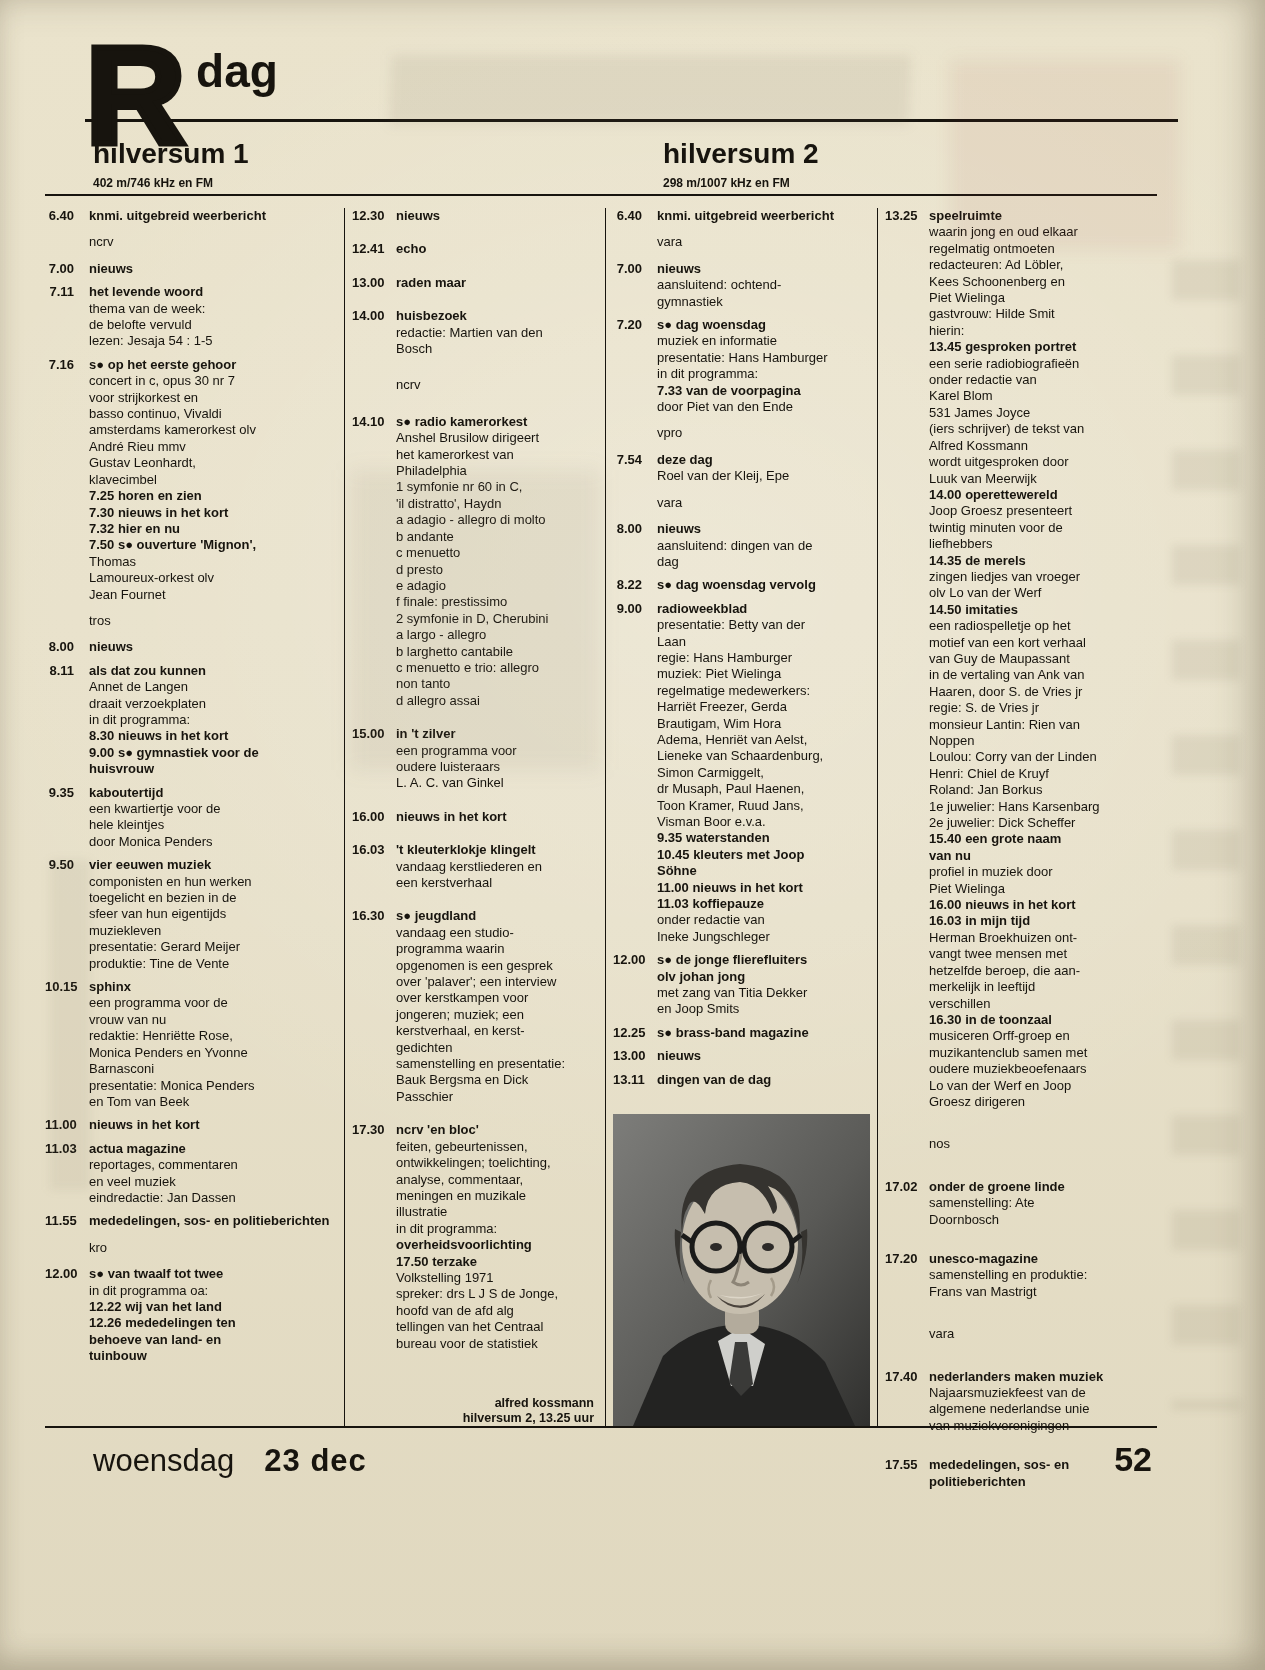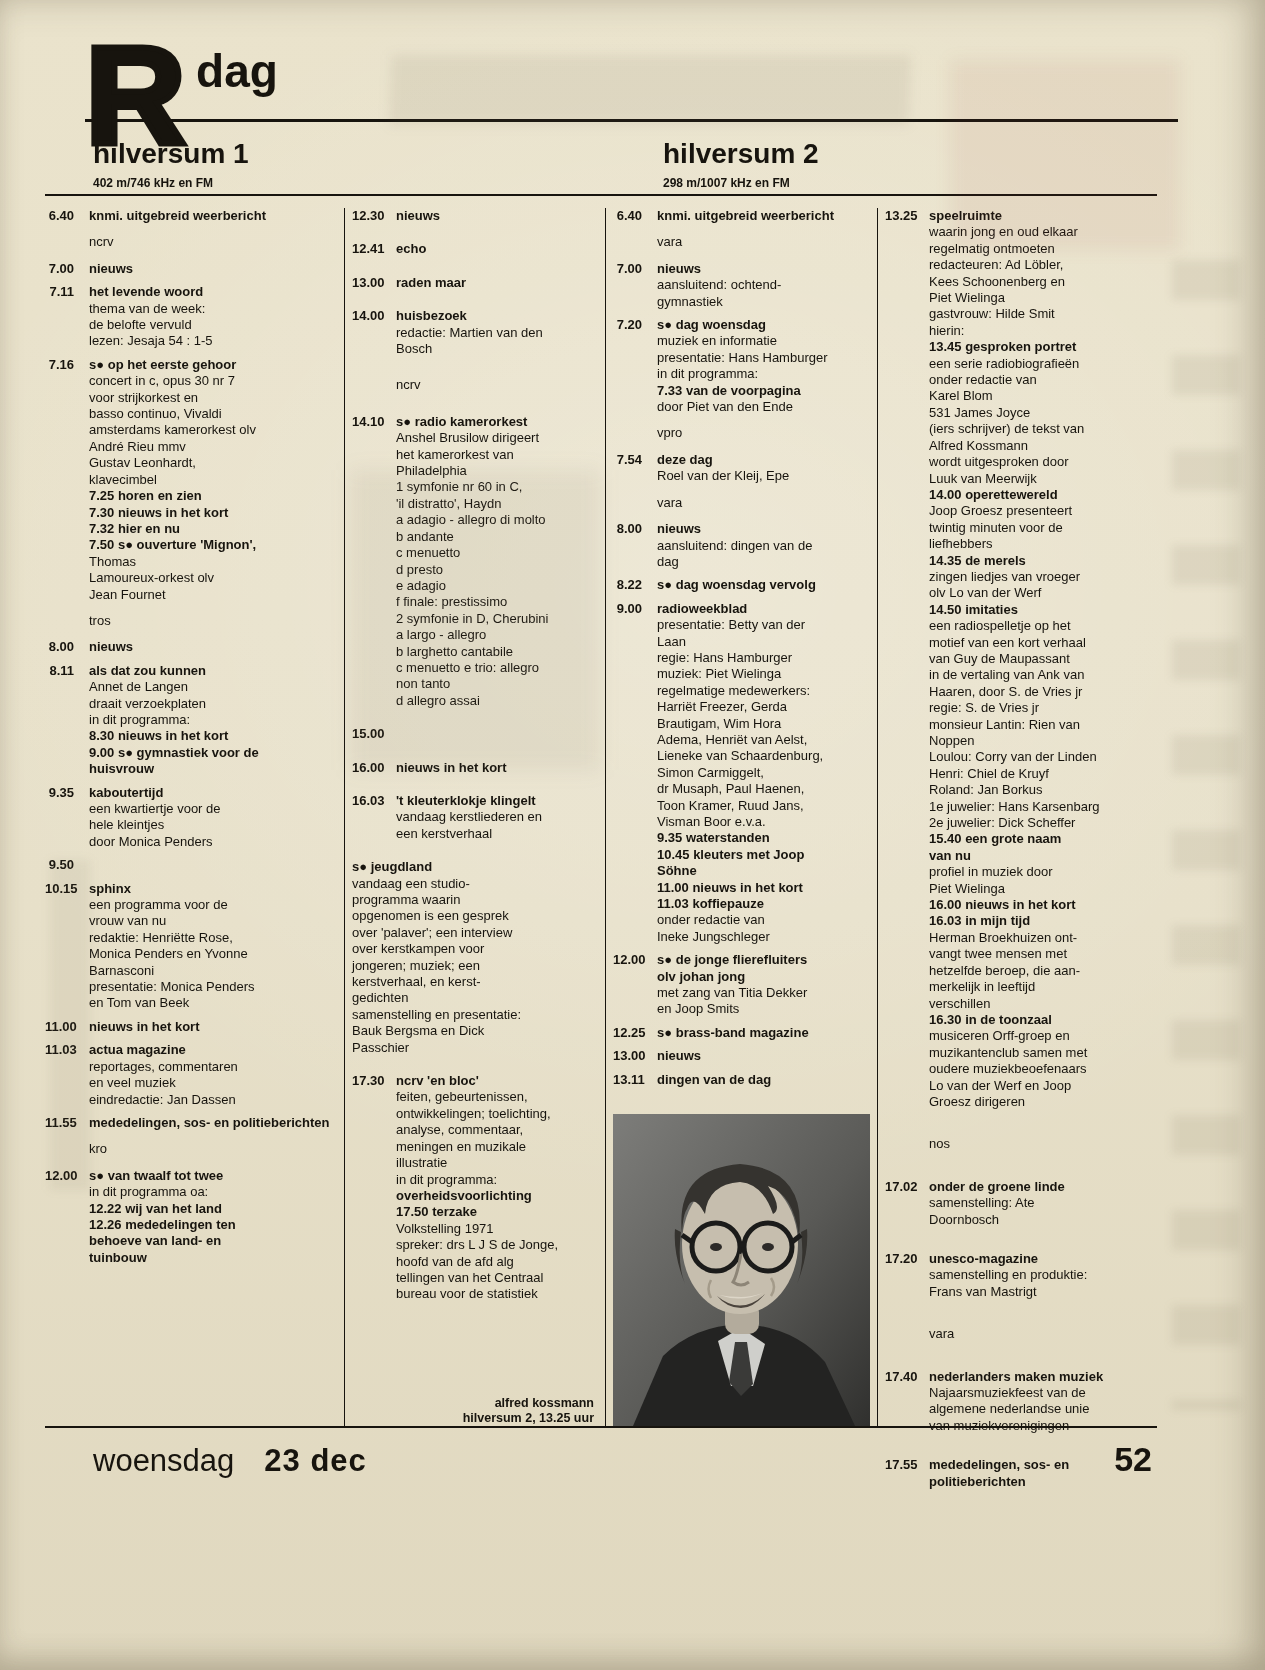--- a/index.html
+++ b/index.html
@@ -163,20 +163,29 @@
           <div class="time">9.35</div>
           <div class="body">
             <div class="title">kaboutertijd</div>
             <div class="line">een kwartiertje voor de</div>
             <div class="line">hele kleintjes</div>
             <div class="line">door Monica Penders</div>
           </div>
         </div>
         <div class="entry">
           <div class="time">9.50</div>
+          <div class="body">
+            <div class="title">vier eeuwen muziek</div>
+            <div class="line">componisten en hun werken</div>
+            <div class="line">toegelicht en bezien in de</div>
+            <div class="line">sfeer van hun eigentijds</div>
+            <div class="line">muziekleven</div>
+            <div class="line">presentatie: Gerard Meijer</div>
+            <div class="line">produktie: Tine de Vente</div>
+          </div>
         </div>
         <div class="entry">
           <div class="time">10.15</div>
           <div class="body">
             <div class="title">sphinx</div>
             <div class="line">een programma voor de</div>
             <div class="line">vrouw van nu</div>
             <div class="line">redaktie: Henriëtte Rose,</div>
             <div class="line">Monica Penders en Yvonne</div>
             <div class="line">Barnasconi</div>
@@ -265,36 +274,43 @@
             <div class="line">2 symfonie in D, Cherubini</div>
             <div class="line">a largo - allegro</div>
             <div class="line">b larghetto cantabile</div>
             <div class="line">c menuetto e trio: allegro</div>
             <div class="line">non tanto</div>
             <div class="line">d allegro assai</div>
           </div>
         </div>
         <div class="entry">
           <div class="time">15.00</div>
+          <div class="body">
+            <div class="title">in 't zilver</div>
+            <div class="line">een programma voor</div>
+            <div class="line">oudere luisteraars</div>
+            <div class="line">L. A. C. van Ginkel</div>
+          </div>
         </div>
         <div class="entry">
           <div class="time">16.00</div>
           <div class="body">
             <div class="title">nieuws in het kort</div>
           </div>
         </div>
         <div class="entry">
           <div class="time">16.03</div>
           <div class="body">
             <div class="title">'t kleuterklokje klingelt</div>
             <div class="line">vandaag kerstliederen en</div>
             <div class="line">een kerstverhaal</div>
           </div>
         </div>
         <div class="entry">
+          <div class="time">16.30</div>
           <div class="body">
             <div class="title">s● jeugdland</div>
             <div class="line">vandaag een studio-</div>
             <div class="line">programma waarin</div>
             <div class="line">opgenomen is een gesprek</div>
             <div class="line">over 'palaver'; een interview</div>
             <div class="line">over kerstkampen voor</div>
             <div class="line">jongeren; muziek; een</div>
             <div class="line">kerstverhaal, en kerst-</div>
             <div class="line">gedichten</div>

